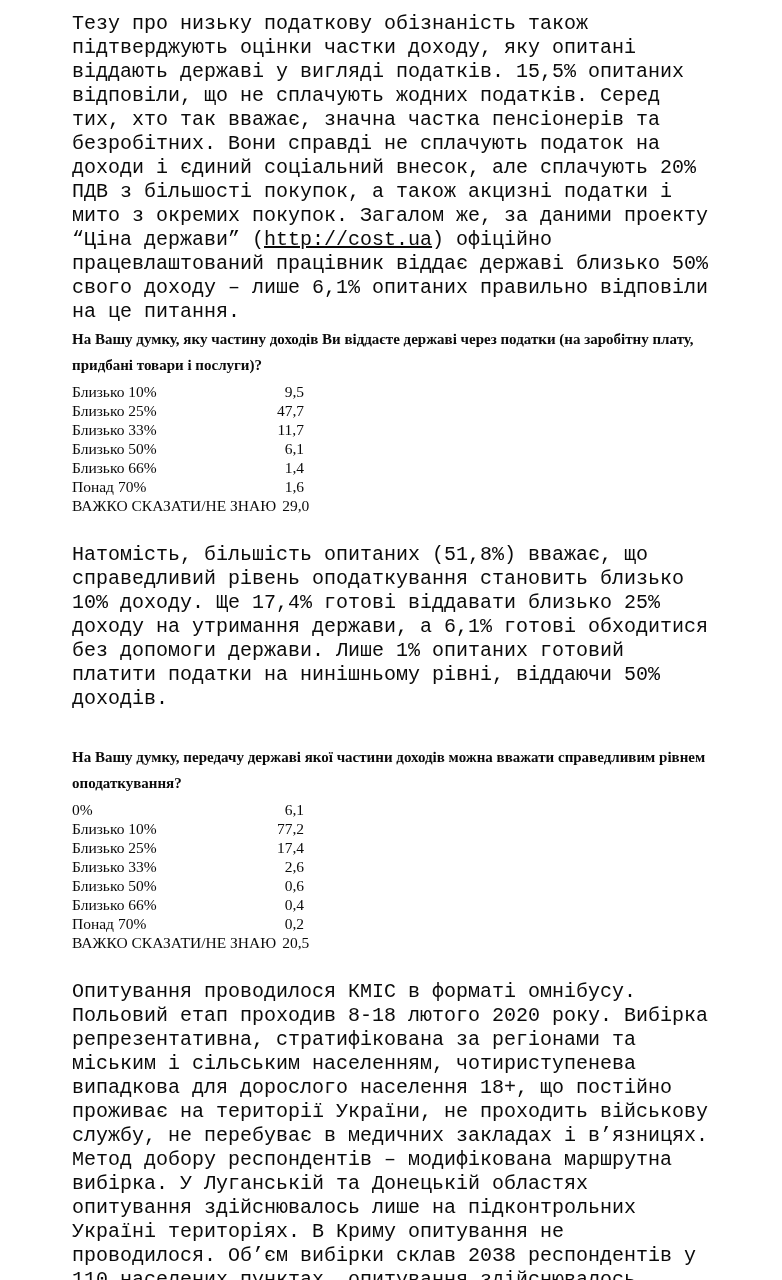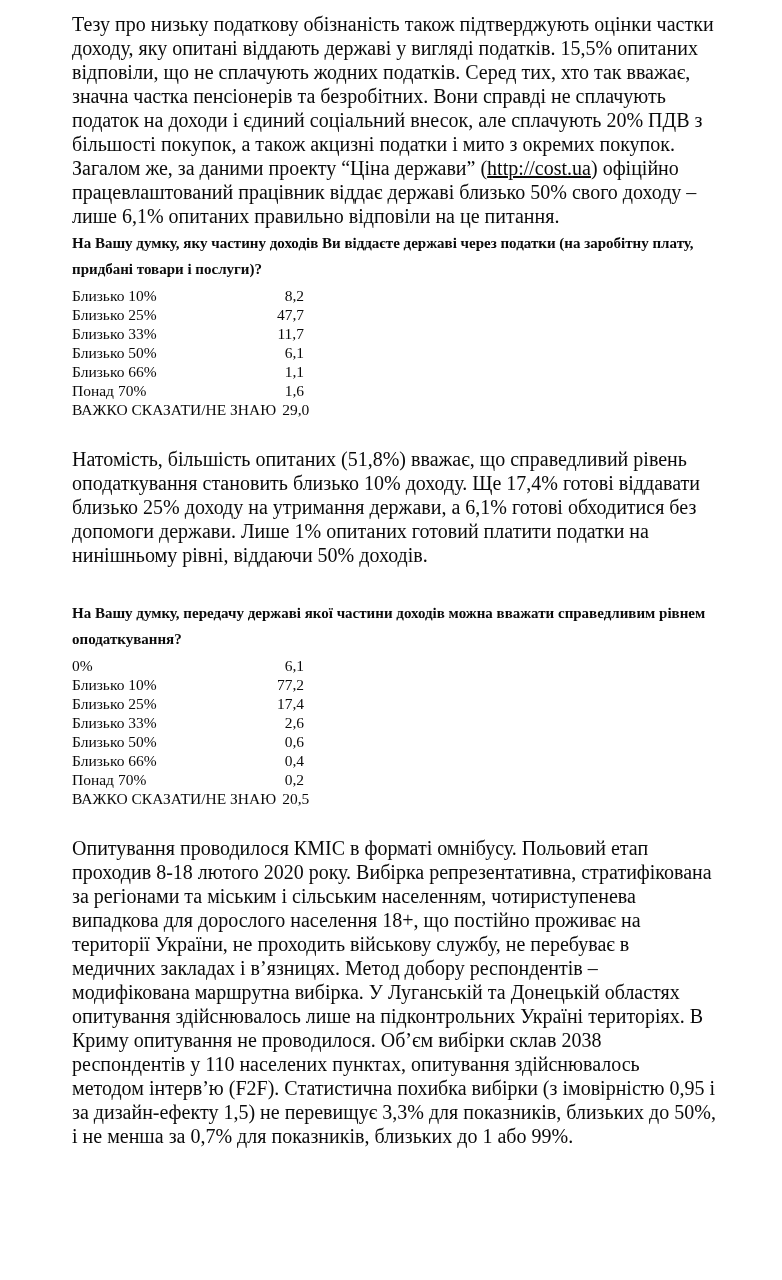--- a/index.html
+++ b/index.html
@@ -10,20 +10,21 @@
     background: #ffffff;
     color: #0a0a0a;
     padding: 12px 66px 20px 72px;
     font-family: "Liberation Serif", "DejaVu Serif", serif;
   }
   .para {
     margin: 0;
     font-size: 20px;
     line-height: 24px;
     text-align: left;
+    font-family: Liberation Mono, monospace;
   }
   .para-mid { margin-bottom: 33px; margin-top: 19px; }
   .heading {
     margin: 2px 0 0 0;
     font-size: 15px;
     line-height: 26px;
     font-weight: 700;
   }
   .answers-table {
     margin: 4px 0 28px 0;
@@ -49,37 +50,37 @@
 
 <div class="page">
 
   <p class="para"><span>Тезу про низьку податкову обізнаність також підтверджують оцінки частки доходу, яку опитані віддають державі у вигляді податків. 15,5% опитаних відповіли, що не сплачують жодних податків. Серед тих, хто так вважає, значна частка пенсіонерів та безробітних. Вони справді не сплачують податок на доходи і єдиний соціальний внесок, але сплачують 20% ПДВ з більшості покупок, а також акцизні податки і мито з окремих покупок. Загалом же, за даними проекту “Ціна держави” (</span><a class="link">http://cost.ua</a><span>) офіційно працевлаштований працівник віддає державі близько 50% свого доходу – лише 6,1% опитаних правильно відповіли на це питання.</span></p>
 
   <h2 class="heading">На Вашу думку, яку частину доходів Ви віддаєте державі через податки (на заробітну плату, придбані товари і послуги)?</h2>
 
   <div class="answers-table">
     <div class="answers-row">
       <span class="lbl">Близько 10%</span>
-      <span class="val">8,2</span>
+      <span class="val">9,5</span>
     </div>
     <div class="answers-row">
       <span class="lbl">Близько 25%</span>
       <span class="val">47,7</span>
     </div>
     <div class="answers-row">
       <span class="lbl">Близько 33%</span>
       <span class="val">11,7</span>
     </div>
     <div class="answers-row">
       <span class="lbl">Близько 50%</span>
       <span class="val">6,1</span>
     </div>
     <div class="answers-row">
       <span class="lbl">Близько 66%</span>
-      <span class="val">1,1</span>
+      <span class="val">1,4</span>
     </div>
     <div class="answers-row">
       <span class="lbl">Понад 70%</span>
       <span class="val">1,6</span>
     </div>
     <div class="answers-row">
       <span class="lbl">ВАЖКО СКАЗАТИ/НЕ ЗНАЮ</span>
       <span class="val">29,0</span>
     </div>
   </div>

